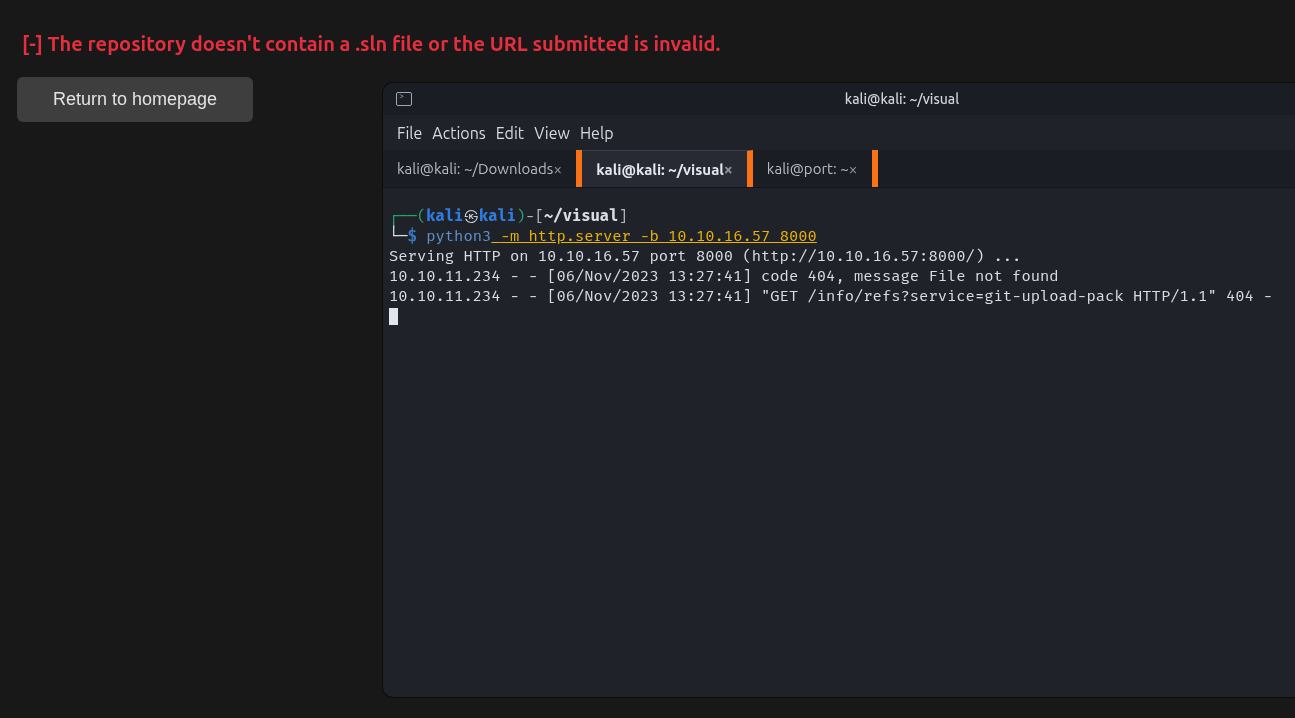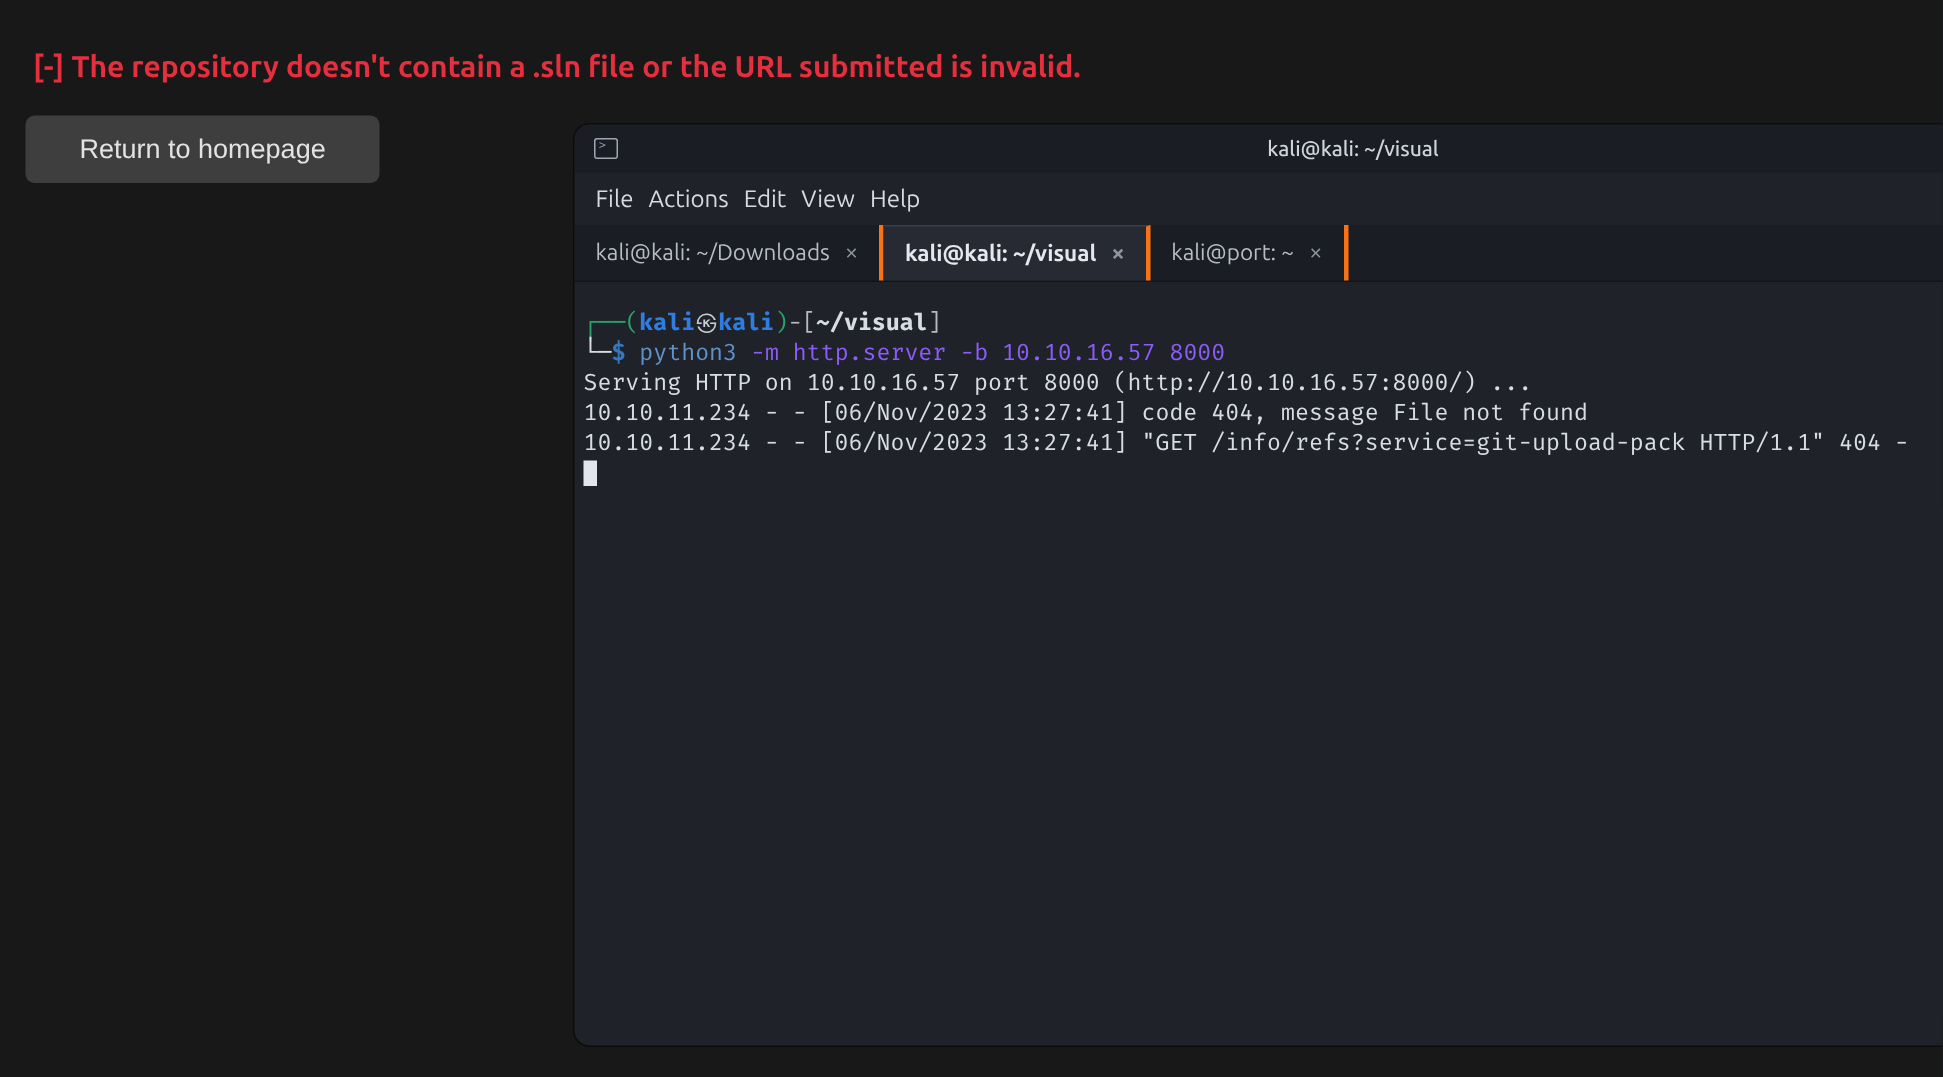--- a/index.html
+++ b/index.html
@@ -109,26 +109,25 @@
     }
     .menubar span { cursor: pointer; }
     .tabbar {
       display: flex;
       background: #1a1d23;
       padding-left: 0;
       border-bottom: 1px solid #13151a;
     }
     .tab {
       display: flex;
-      align-items: flex-start;
-      gap: 10px;
+      align-items: center;
       padding: 9px 14px;
       color: #b8bcc6;
       font-size: 15px;
-      border-right: 3px solid #f97316;
+      border-right: 6px solid #f97316;
       cursor: pointer;
     }
     .tab.active {
       background: #272a33;
       color: #e6e8ef;
       font-weight: bold;
       border-top: 1px solid #3a3e4a;
     }
     .tab .close-x {
       color: #8f94a2;
@@ -146,21 +145,21 @@
       overflow: hidden;
       position: relative;
     }
     .prompt-line1 .paren, .prompt-line2 .branch { color: #29a36a; }
     .prompt-line1 .user { color: #2f7de0; font-weight: bold; }
     .prompt-line1 .skull { color: #c8cdd7; }
     .prompt-line1 .dash { color: #b4b9c3; }
     .prompt-line1 .path { color: #d8dce4; font-weight: bold; }
     .prompt-line2 .dollar { color: #3777bc; font-weight: bold; }
     .prompt-line2 .cmd { color: #5e92c9; }
-    .prompt-line2 .args { color: #8b5cf6; }
+    .prompt-line2 .args { color: #eab308; text-decoration: underline; }
     .cursor-block {
       display: inline-block;
       width: 9px;
       height: 17px;
       background: #e2e5ec;
       vertical-align: middle;
     }
     .scrollbar-track {
       position: absolute;
       right: 0;

